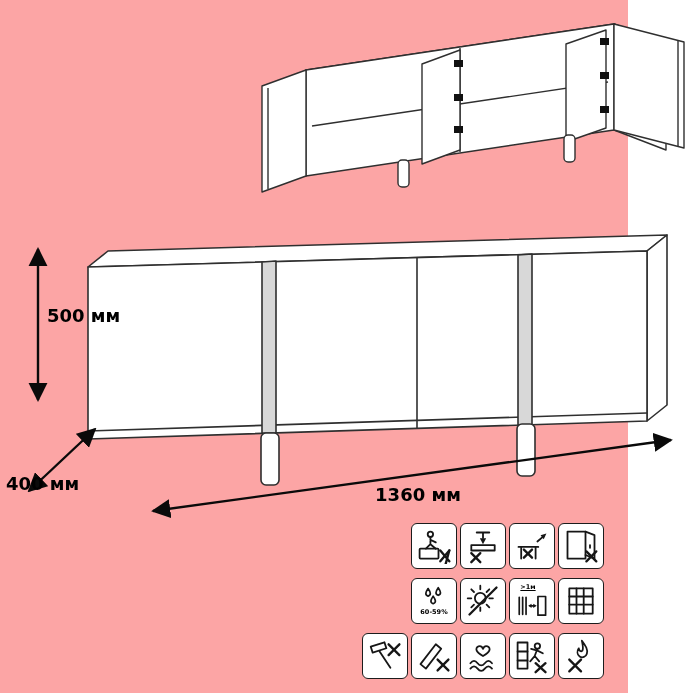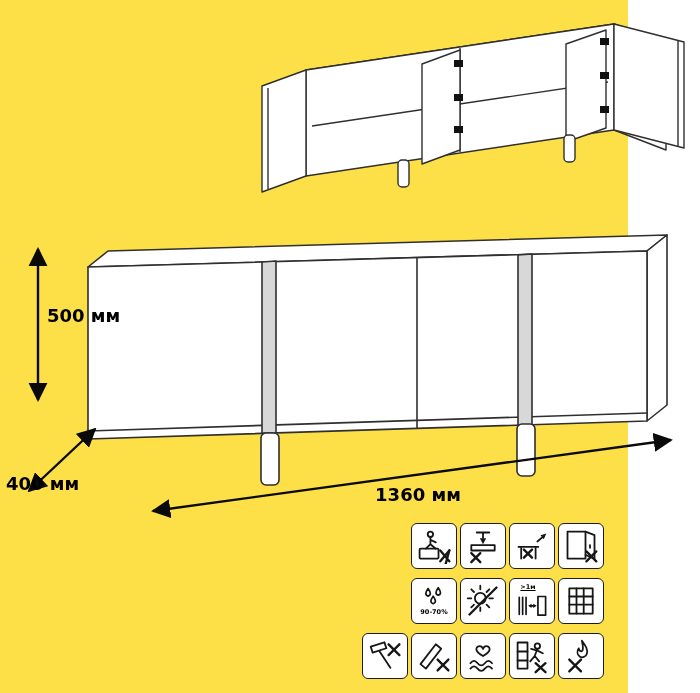--- a/index.html
+++ b/index.html
@@ -1,17 +1,17 @@
 <!DOCTYPE html>
 <html><head>
 <meta charset="utf-8">
 <style>
   html,body{margin:0;padding:0;background:#ffffff;}
   body{width:700px;height:693px;overflow:hidden;font-family:"DejaVu Sans",sans-serif;}
-  .canvas{position:relative;width:628px;height:693px;background:#fde047;}
+  .canvas{position:relative;width:628px;height:693px;background:#fca5a5;}
   .art{position:absolute;left:0;top:0;}
   .icons{position:absolute;right:24px;top:523px;display:flex;flex-direction:column;align-items:flex-end;gap:9px;}
   .irow{display:flex;gap:3px;}
   .cell{width:46px;height:46px;border:1.6px solid #1c1c1c;border-radius:6px;background:#fff;
         display:flex;flex-direction:column;align-items:center;justify-content:center;
         box-sizing:border-box;padding:2px;}
   .cell svg{display:block;}
   .cell svg *{stroke:#161616;fill:none;stroke-width:2;stroke-linecap:round;stroke-linejoin:round;}
   .cell svg .fill{fill:#161616;stroke:none;}
   .cell svg .x{stroke-width:2.6;}
@@ -122,21 +122,21 @@
       </div>
     </div>
 
     <div class="irow">
       <div class="cell">
         <svg width="34" height="22" viewBox="0 0 40 26">
           <path d="M13 3 C16 7.5 17 10.5 13 12 C9 10.5 10 7.5 13 3 Z"></path>
           <path d="M25 2 C28 6.5 29 9.5 25 11 C21 9.5 22 6.5 25 2 Z"></path>
           <path d="M19 12 C22 16.5 23 19.5 19 21 C15 19.5 16 16.5 19 12 Z"></path>
         </svg>
-        <div class="ilabel">90-70%</div>
+        <div class="ilabel">60-59%</div>
       </div>
       <div class="cell">
         <svg width="36" height="36" viewBox="0 0 40 40">
           <circle cx="17" cy="17" r="6"></circle>
           <path d="M17 7 v-4 M17 27 v4 M7 17 h-4 M27 17 h4 M10 10 l-3 -3 M24 24 l3 3 M24 10 l3 -3 M10 24 l-3 3"></path>
           <path class="x" d="M5 35 L35 5"></path>
         </svg>
       </div>
       <div class="cell">
         <div class="ilabel top">&gt;1м</div>

